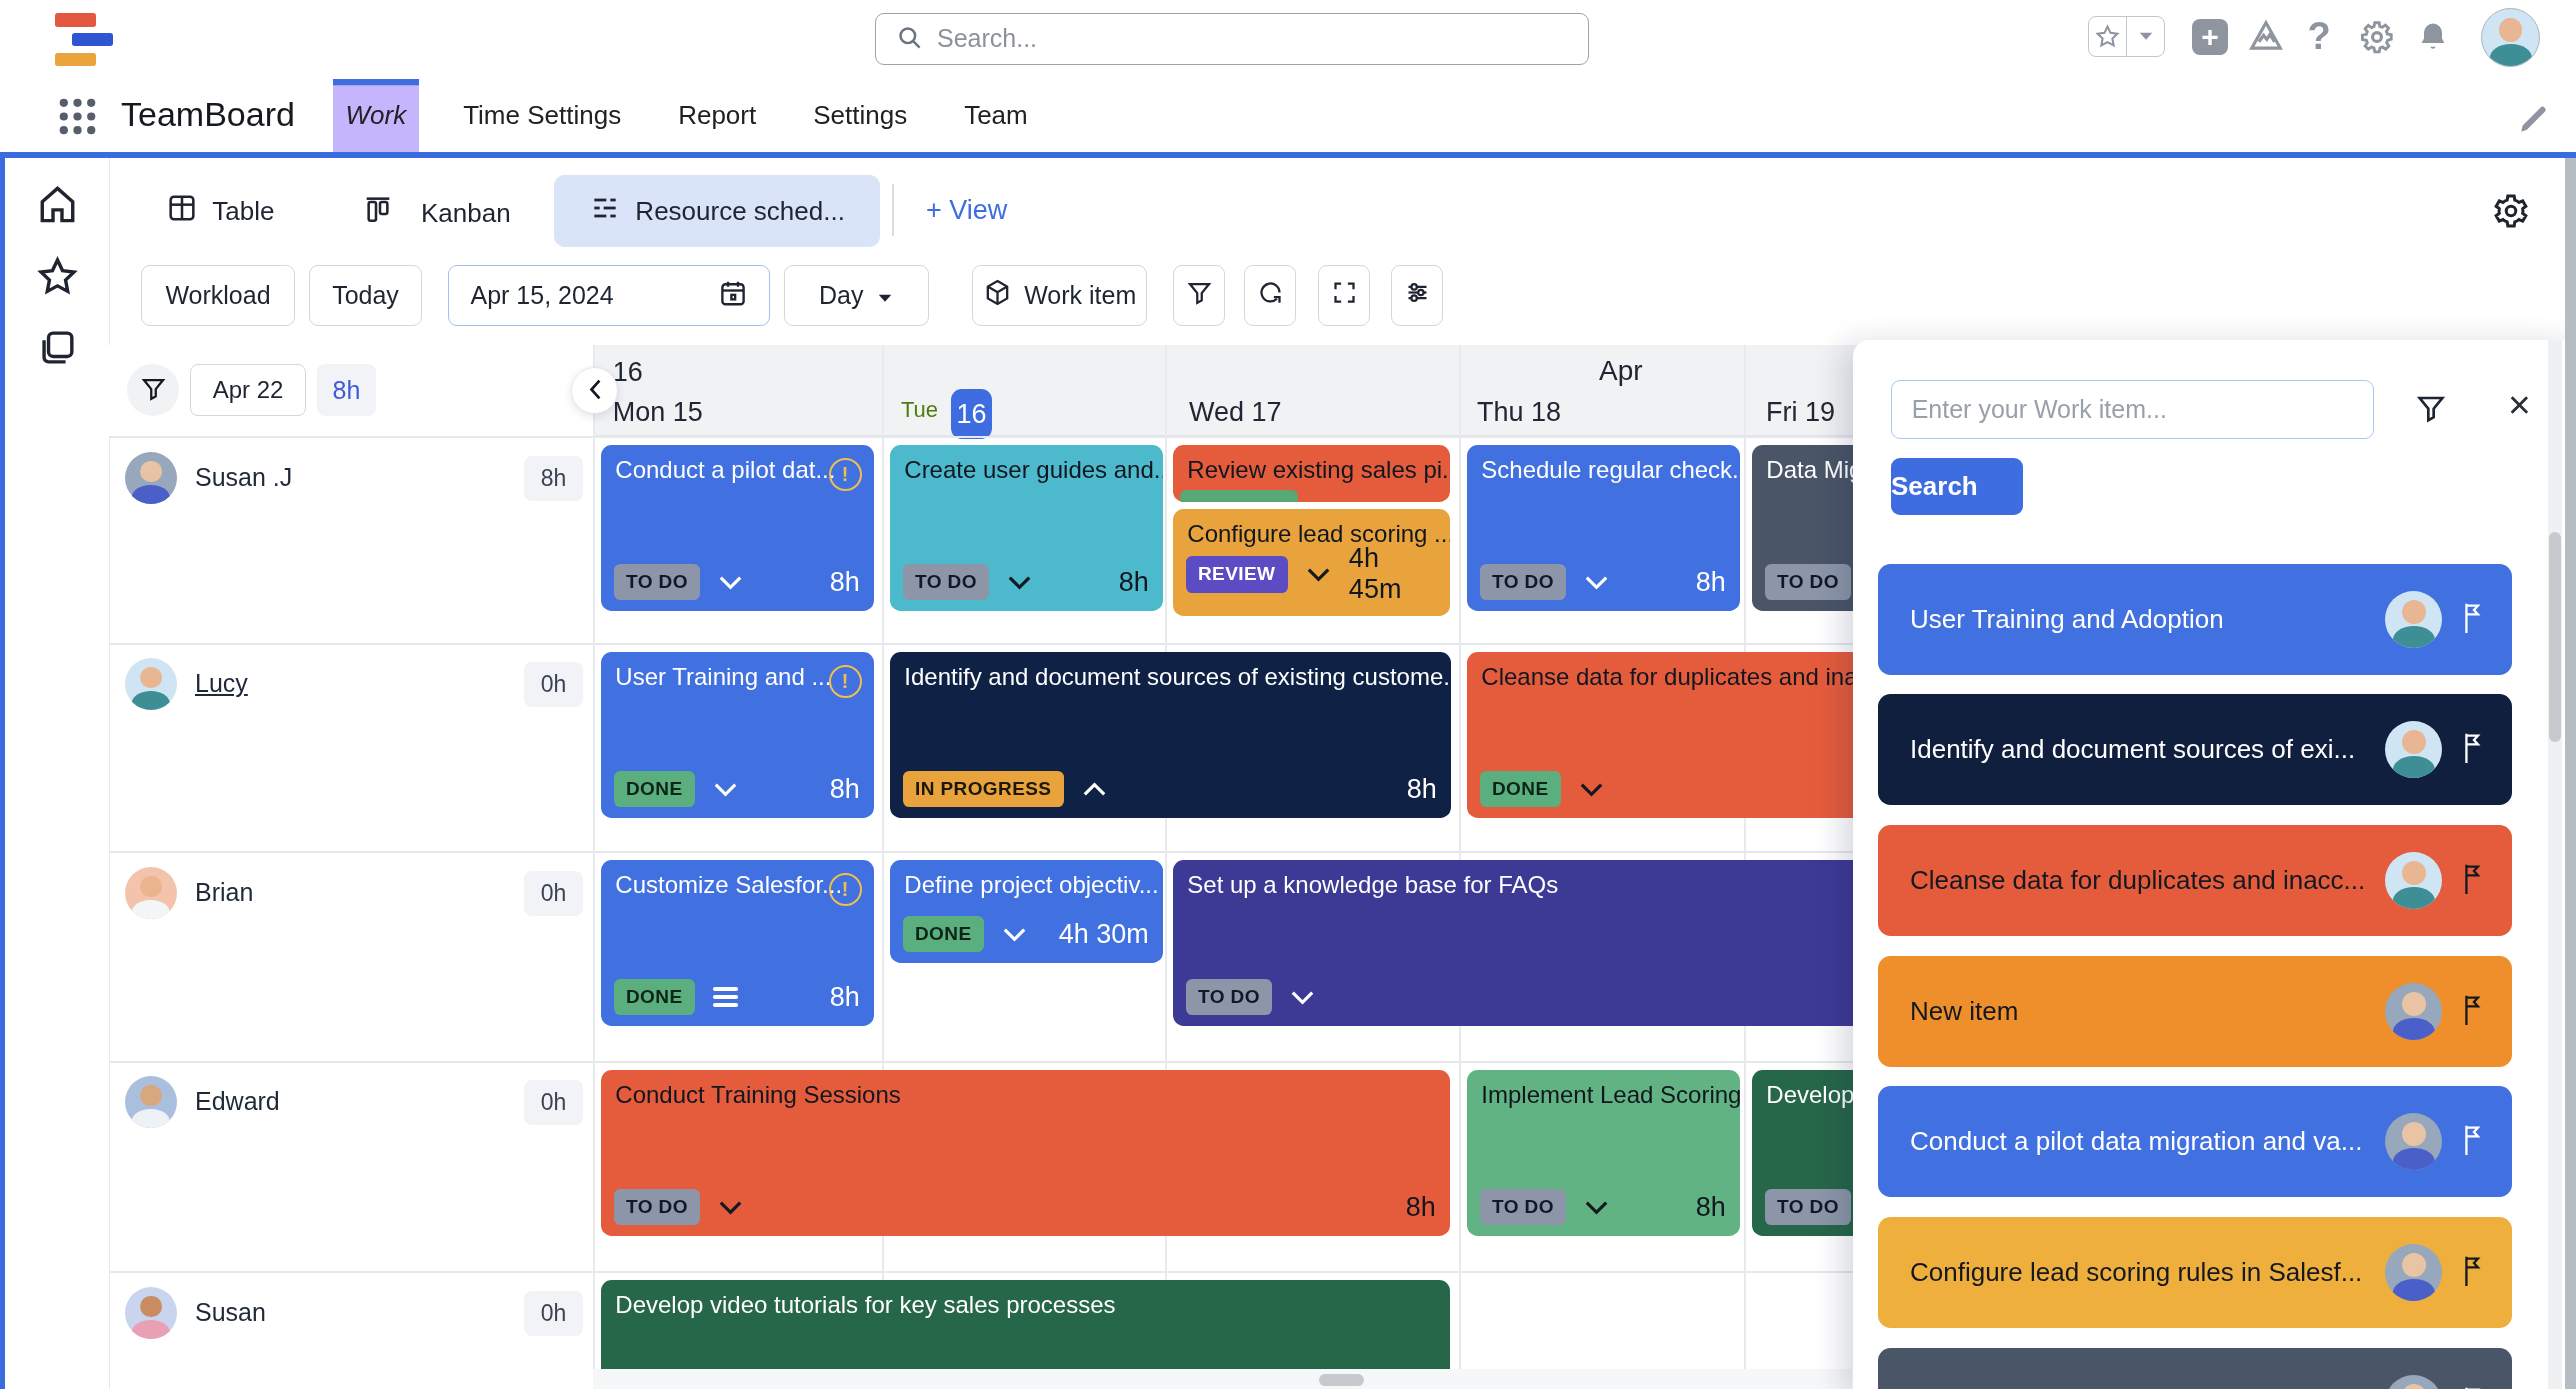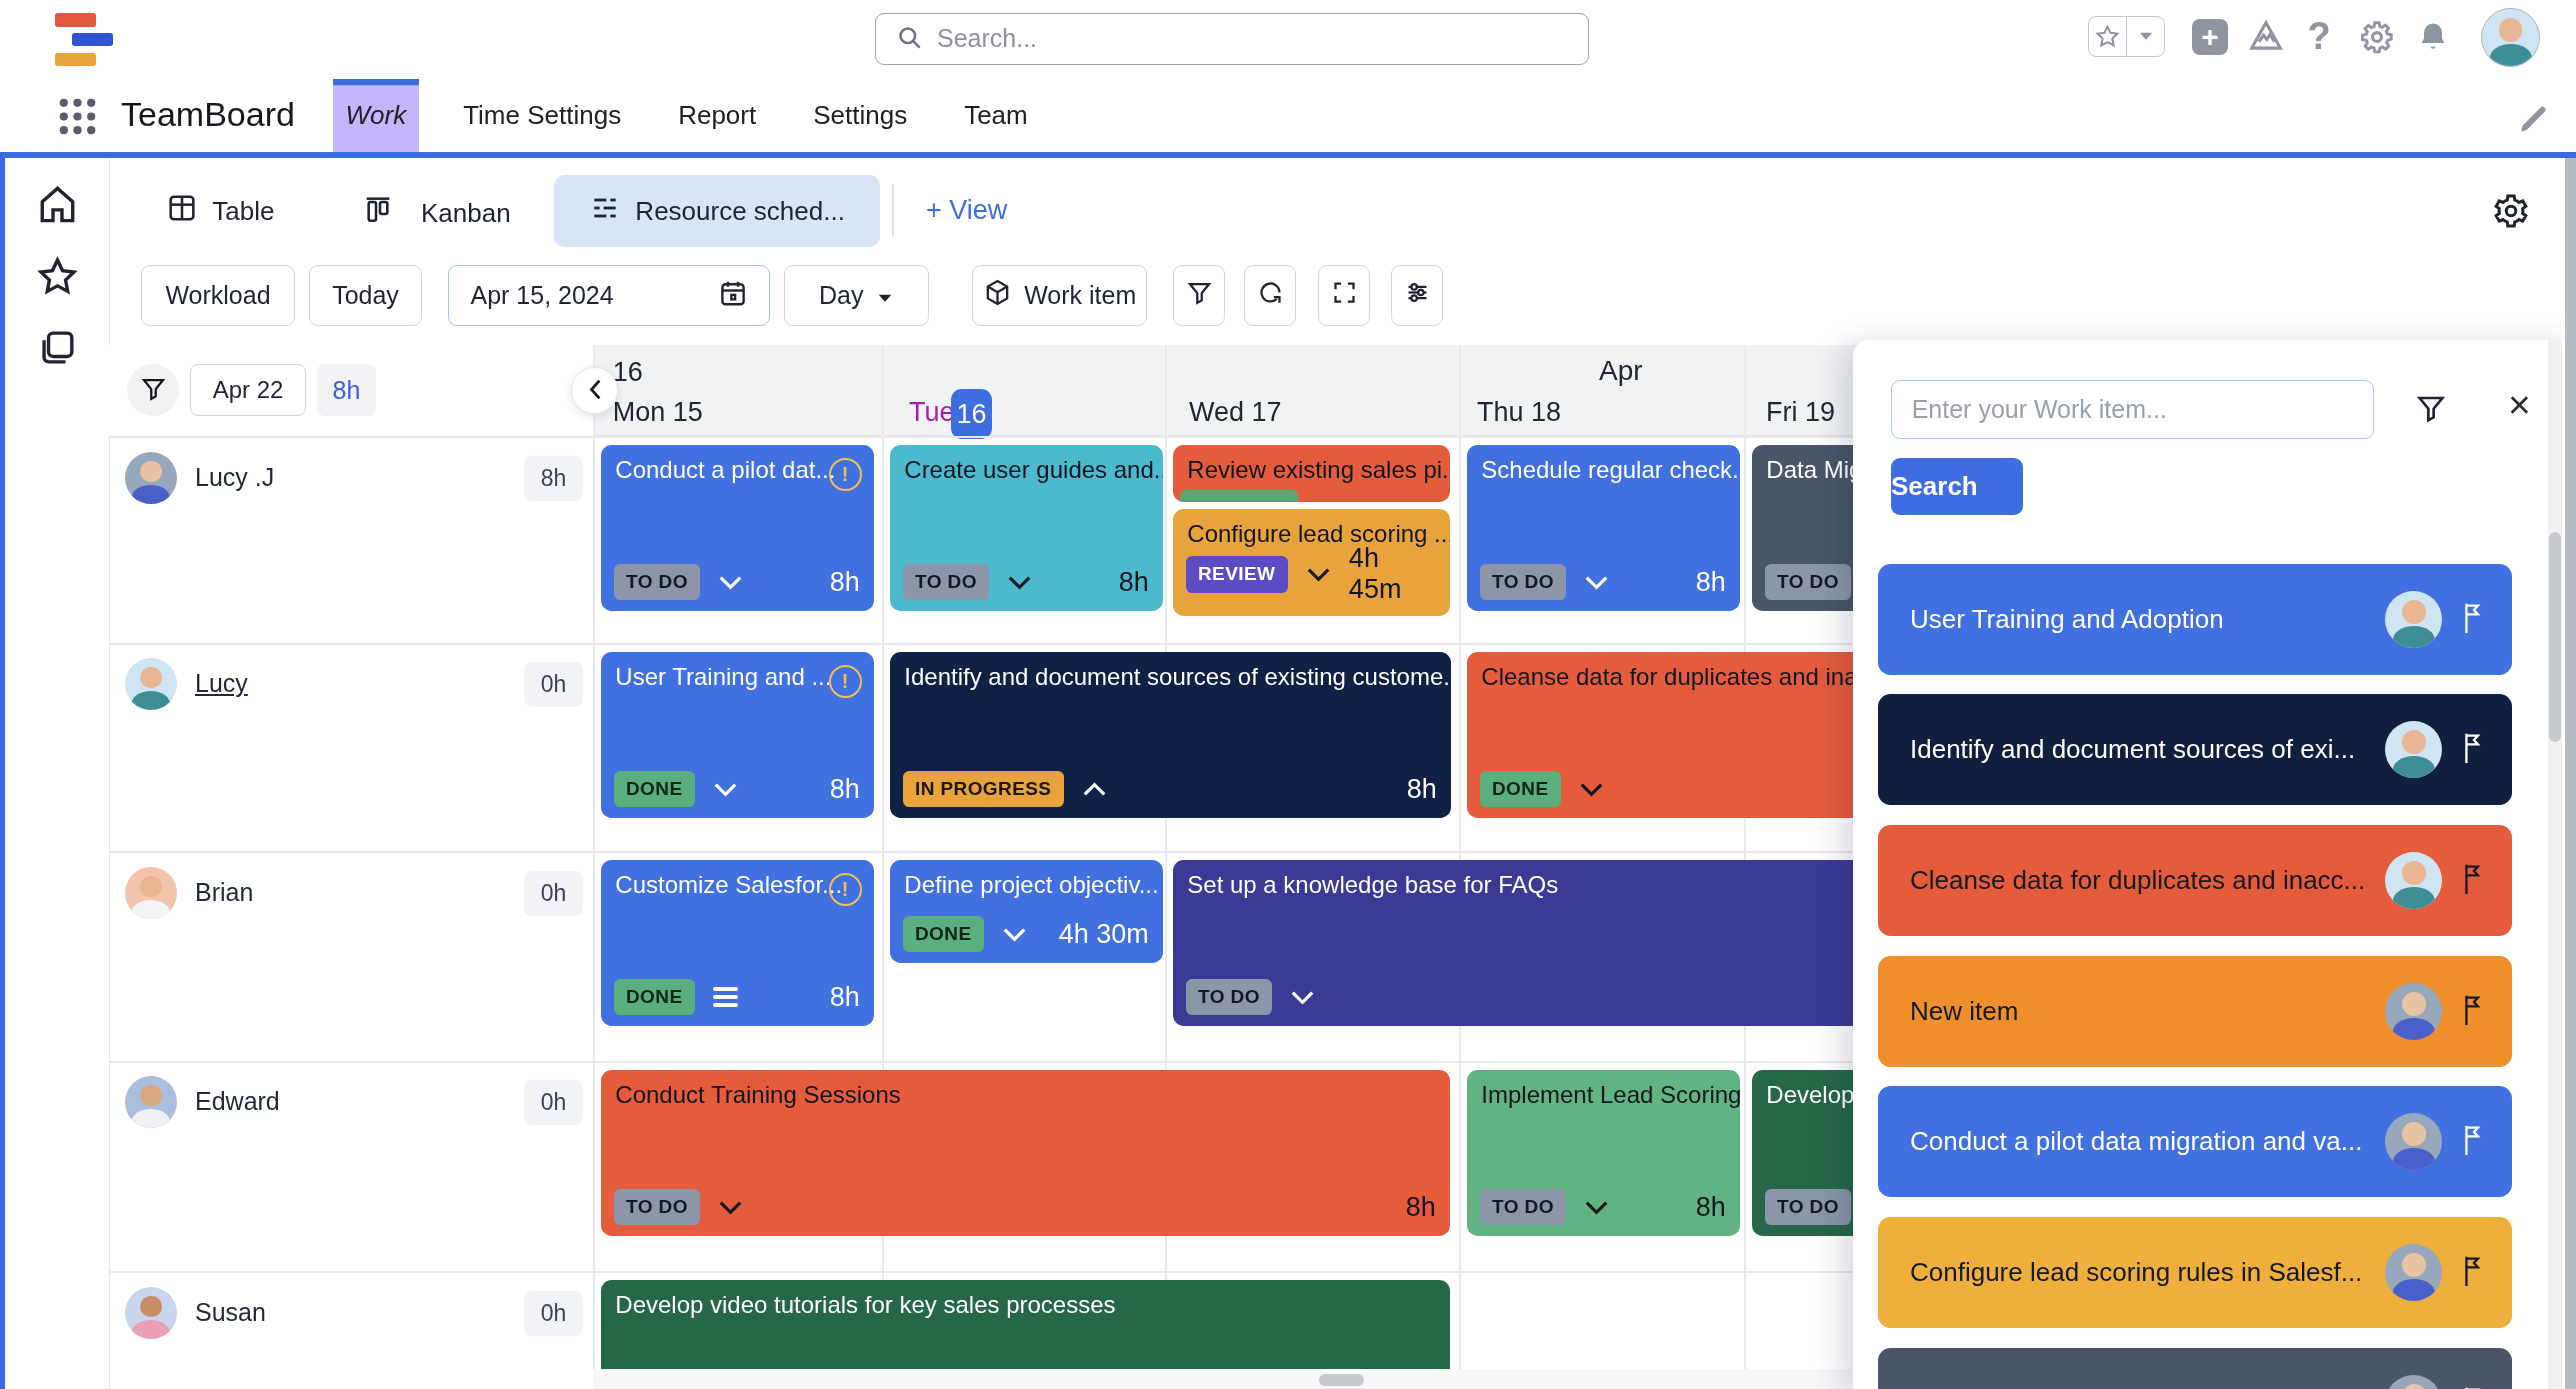--- a/index.html
+++ b/index.html
@@ -291,21 +291,21 @@
         <circle cx="15" cy="12" r="2.4" fill="#fff"></circle>
         <line x1="4" y1="17" x2="20" y2="17"></line>
         <circle cx="9" cy="17" r="2.4" fill="#fff"></circle>
       </svg></span>
 </div>
 
 <div class="abs" style="left:593px;top:345px;width:1983px;height:91px;background:#f1f2f4;border-bottom:1.8px solid #e3e5e8;">
   <span class="abs" style="left:19.7px;top:11.6px;font-size:27px;color:#202633;">16</span>
   <span class="abs" style="left:1006px;top:9.8px;font-size:28px;color:#202633;">Apr</span>
   <span class="abs" style="left:19.7px;top:52px;font-size:27px;color:#202633;">Mon 15</span>
-  <span class="abs" style="left:308px;top:52px;font-size:27px;color:#a21caf;margin-left:8px;">Tue</span>
+  <span class="abs" style="left:308px;top:52px;font-size:22px;color:#4d7c0f;">Tue</span>
   <span class="abs" style="left:358px;top:44px;width:41px;height:50px;background:#3d6de0;color:#fff;border-radius:10.7px;display:flex;align-items:center;justify-content:center;font-size:27px;">16</span>
   <span class="abs" style="left:596px;top:52px;font-size:27px;color:#202633;">Wed 17</span>
   <span class="abs" style="left:884px;top:52px;font-size:27px;color:#202633;">Thu 18</span>
   <span class="abs" style="left:1173px;top:52px;font-size:27px;color:#202633;">Fri 19</span>
 </div>
 
 <div class="vline" style="left:593px;height:1045px;"></div>
 <div class="vline" style="left:882px;height:1024px;"></div>
 <div class="vline" style="left:1165px;height:1024px;"></div>
 <div class="vline" style="left:1459px;height:1024px;"></div>
@@ -336,21 +336,21 @@
   <span><svg width="16" height="23" viewBox="0 0 18 26">
         <path d="M14 3L5 13l9 10" fill="none" stroke="#14181f" stroke-width="3"></path>
       </svg></span>
 </div>
 
 <div class="abs" style="left:109px;top:438px;width:484px;height:205px;">
   <div class="avatar abs" style="left:16px;top:14.3px;width:52px;height:52px;background:#97a8bc;">
       <span class="head" style="background:#e9c4a4;"></span>
       <span class="body" style="background:#4a5fc7;"></span>
     </div>
-  <span class="abs" style="left:86px;top:25px;font-size:25px;font-weight:500;color:#1f2937;">Lucy .J</span>
+  <span class="abs" style="left:86px;top:25px;font-size:25px;font-weight:500;color:#1f2937;">Susan .J</span>
   <div class="abs chip" style="left:415px;top:18px;width:59px;height:45px;">
       <span>8h</span>
     </div>
 </div>
 <div class="abs" style="left:109px;top:644px;width:484px;height:205px;">
   <div class="avatar abs" style="left:16px;top:14.3px;width:52px;height:52px;background:#cfe5f4;">
       <span class="head" style="background:#e8b692;"></span>
       <span class="body" style="background:#3e8e96;"></span>
     </div>
   <span class="abs" style="left:86px;top:25px;font-size:25px;font-weight:500;color:#1f2937;text-decoration:underline;">Lucy</span>

